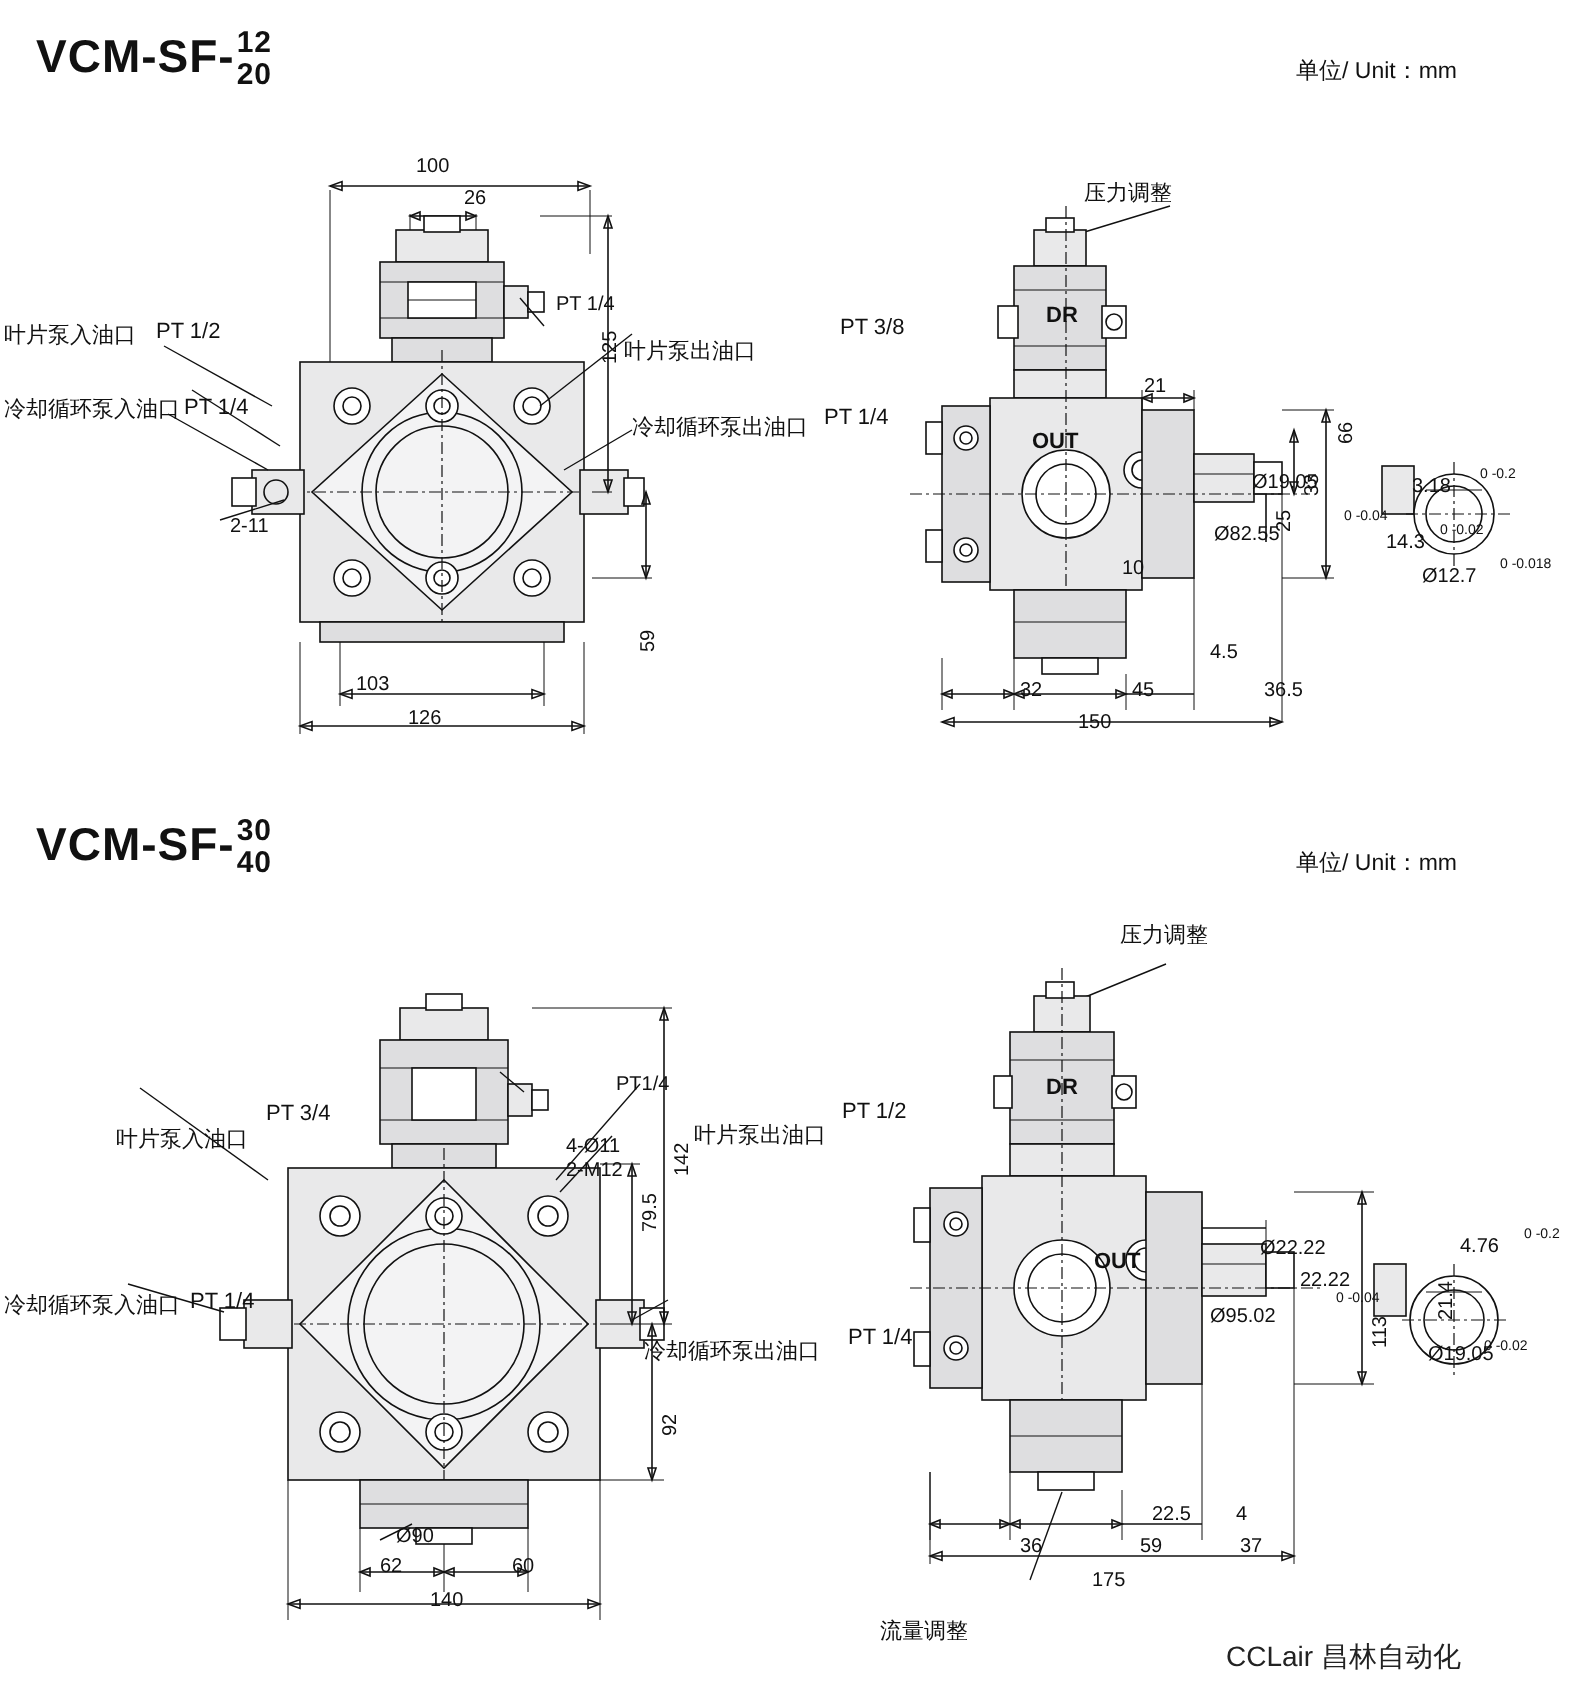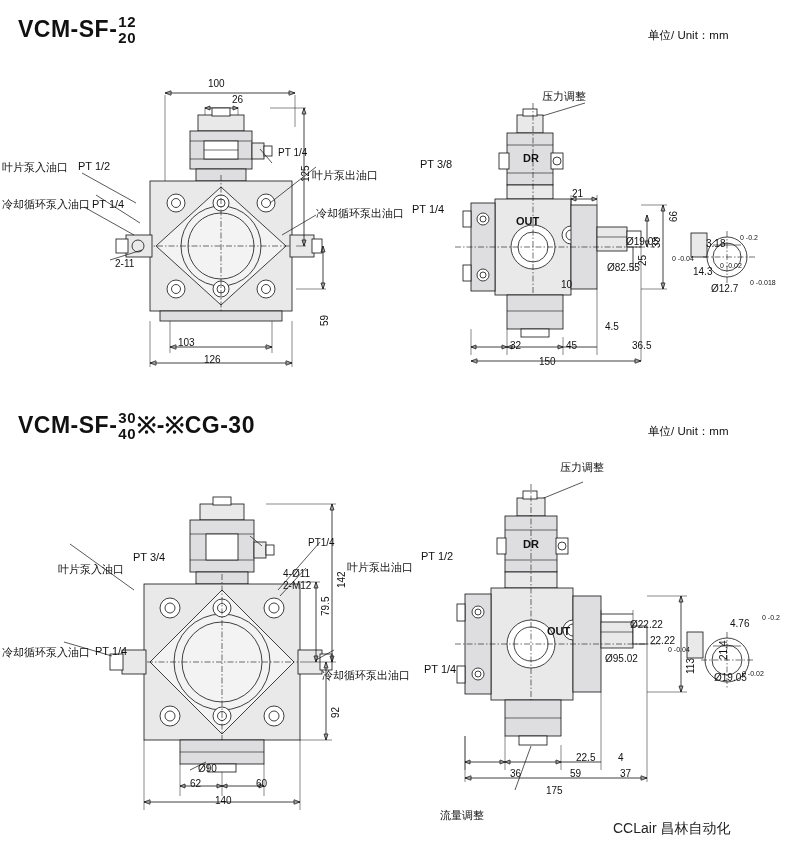--- a/index.html
+++ b/index.html
@@ -250,21 +250,21 @@
   <div class="abs dim" style="left:607px;top:262px;">Ø82.55</div>
   <div class="abs dim" style="left:706px;top:238px;">3.18</div>
   <div class="abs dim" style="left:693px;top:266px;">14.3</div>
   <div class="abs dim" style="left:711px;top:283px;">Ø12.7</div>
   <div class="abs dim" style="left:672px;top:255px;font-size:7px;">0 -0.04</div>
   <div class="abs dim" style="left:740px;top:234px;font-size:7px;">0 -0.2</div>
   <div class="abs dim" style="left:720px;top:262px;font-size:7px;">0 -0.02</div>
   <div class="abs dim" style="left:750px;top:279px;font-size:7px;">0 -0.018</div>
 
   <div class="abs title" style="left:18px;top:408px;">
-    <span>VCM-SF-</span><span class="frac"><span>30</span><span>40</span></span><span>※-※CG-30</span>
+    <span>VCM-SF-</span><span class="frac"><span>30</span><span>40</span></span>
   </div>
   <div class="abs unit" style="left:648px;top:424px;">单位/ Unit：mm</div>
 
   <svg class="abs" style="left:120px;top:470px;" width="330" height="340">
 
     <rect class="fillgray" x="80" y="34" width="44" height="16"></rect>
     <rect class="fillw" x="93" y="27" width="18" height="8"></rect>
     <rect class="fillgray2" x="70" y="50" width="64" height="52"></rect>
     <line class="thin" x1="70" y1="64" x2="134" y2="64"></line>
     <line class="thin" x1="70" y1="90" x2="134" y2="90"></line>

